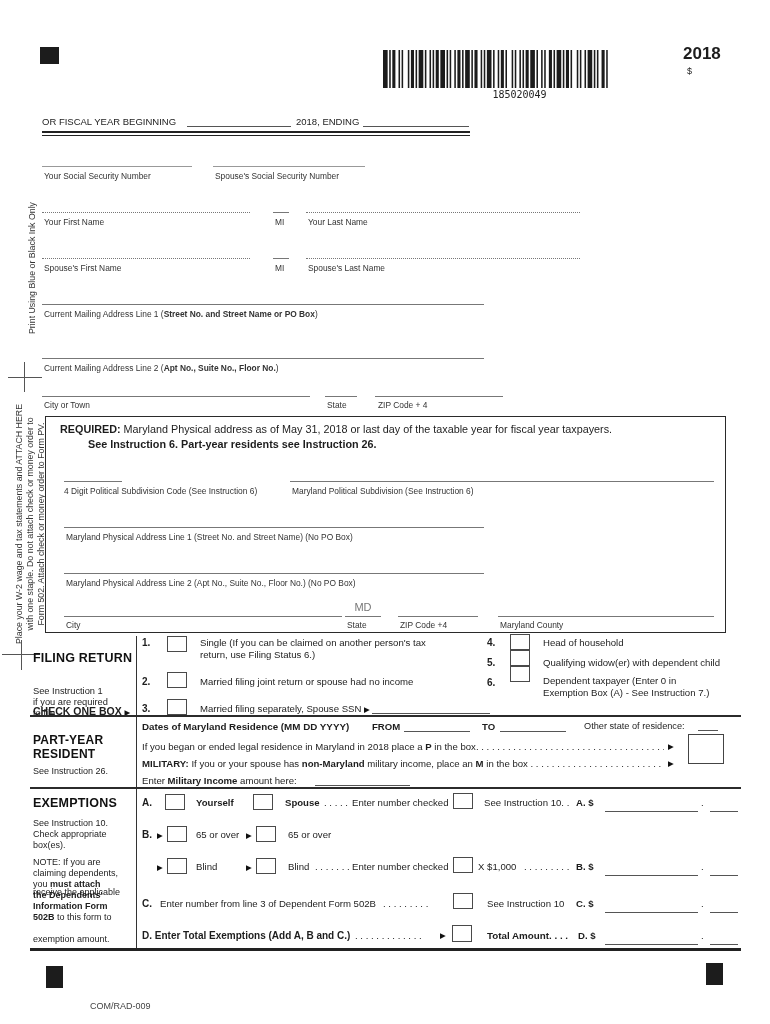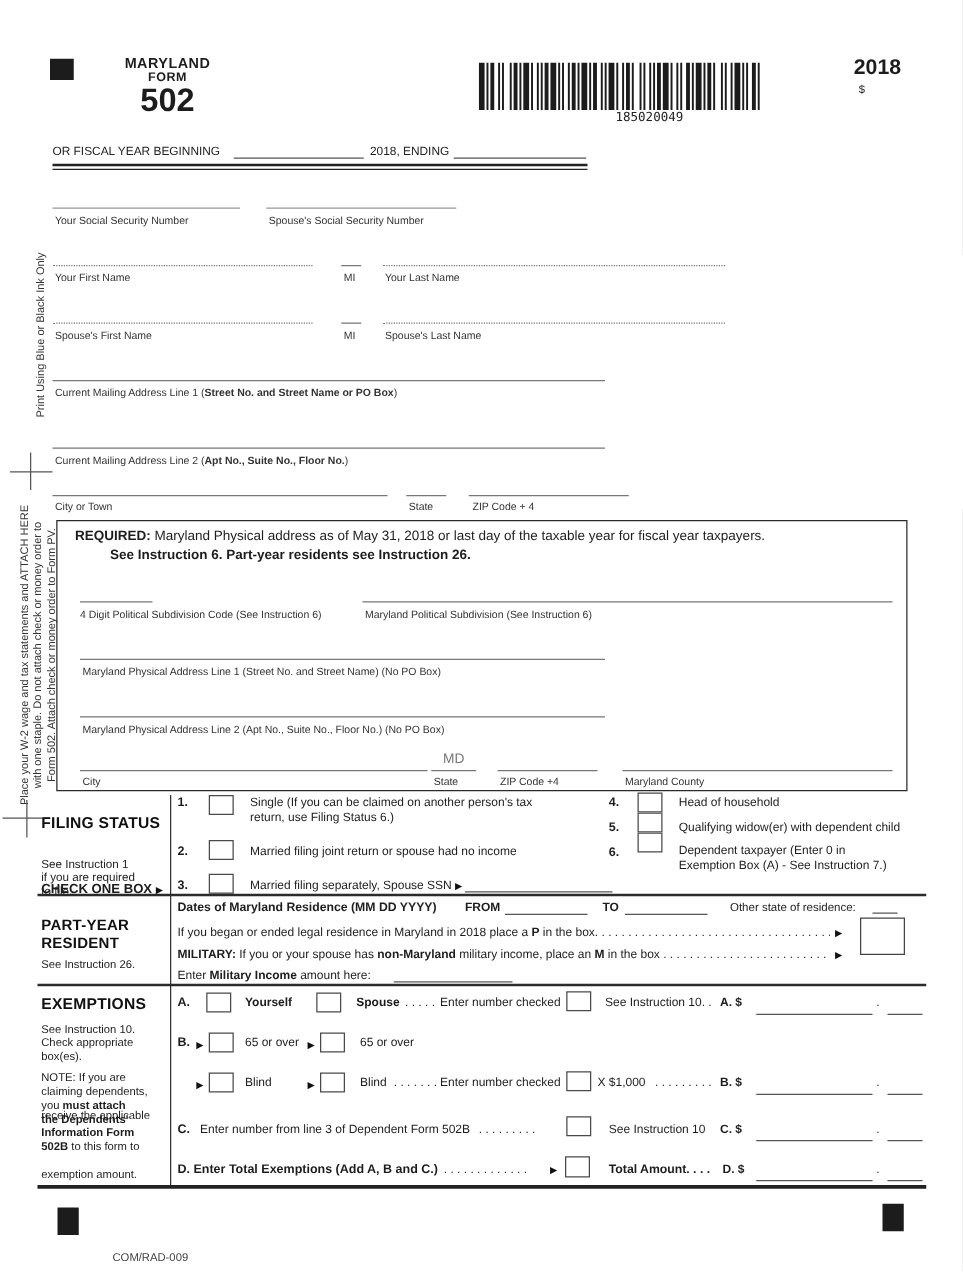--- a/index.html
+++ b/index.html
@@ -24,25 +24,20 @@
   .rowclip{white-space:nowrap;overflow:hidden;height:13px;}
   .dots{color:#222;}
   .thick{background:#2b2b2b;}
 </style>
 </head>
 <body>
 
 <div class="page">
 
   <div class="a sq" style="left:40px;top:47px;width:19px;height:17px;"></div>
-  <div class="a" style="left:84px;top:45px;width:100px;text-align:center;">
-    <div class="b" style="font-size:11.5px;letter-spacing:.4px;">MARYLAND</div>
-    <div class="b" style="font-size:10px;letter-spacing:.4px;">FORM</div>
-    <div class="b" style="font-size:26px;line-height:24px;">502</div>
-  </div>
   <div class="a" style="left:383px;top:50px;width:273px;height:38px;">
     <svg id="bcsvg" width="273" height="38" xmlns="http://www.w3.org/2000/svg">
         <rect x="0.00" y="0" width="4.65" height="38" fill="#1c1c1c"></rect>
         <rect x="6.20" y="0" width="1.55" height="38" fill="#1c1c1c"></rect>
         <rect x="9.30" y="0" width="3.10" height="38" fill="#1c1c1c"></rect>
         <rect x="15.50" y="0" width="1.55" height="38" fill="#1c1c1c"></rect>
         <rect x="18.60" y="0" width="1.55" height="38" fill="#1c1c1c"></rect>
         <rect x="24.80" y="0" width="1.55" height="38" fill="#1c1c1c"></rect>
         <rect x="27.90" y="0" width="3.10" height="38" fill="#1c1c1c"></rect>
         <rect x="32.55" y="0" width="1.55" height="38" fill="#1c1c1c"></rect>
@@ -163,21 +158,21 @@
   <div class="a lbl" style="left:66px;top:620px;">City</div>
   <div class="a sln" style="left:345px;top:615px;width:36px;"></div>
   <div class="a lbl" style="left:347px;top:620px;">State</div>
   <div class="a sln" style="left:398px;top:615px;width:80px;"></div>
   <div class="a lbl" style="left:400px;top:620px;">ZIP Code +4</div>
   <div class="a sln" style="left:498px;top:615px;width:216px;"></div>
   <div class="a lbl" style="left:500px;top:620px;">Maryland County</div>
 
   <div class="a" style="left:136px;top:636px;width:1px;height:314px;background:#333;"></div>
 
-  <div class="a h" style="left:33px;top:651px;">FILING STATUS</div>
+  <div class="a h" style="left:33px;top:651px;">FILING RETURN</div>
   <div class="a" style="left:33px;top:673px;font-size:10.5px;white-space:nowrap;margin-top:32px;"><span class="b">CHECK ONE BOX</span> <span class="ar">▶</span></div>
   <div class="a small" style="left:33px;top:686px;">See Instruction 1</div>
   <div class="a small" style="left:33px;top:697px;">if you are required</div>
   <div class="a small" style="left:33px;top:708px;">to file.</div>
 
   <div class="a num" style="left:142px;top:637px;">1.</div>
   <div class="a cb" style="left:167px;top:636px;"></div>
   <div class="a t" style="left:200px;top:637px;">Single (If you can be claimed on another person's tax</div>
   <div class="a t" style="left:200px;top:649px;">return, use Filing Status 6.)</div>
 

